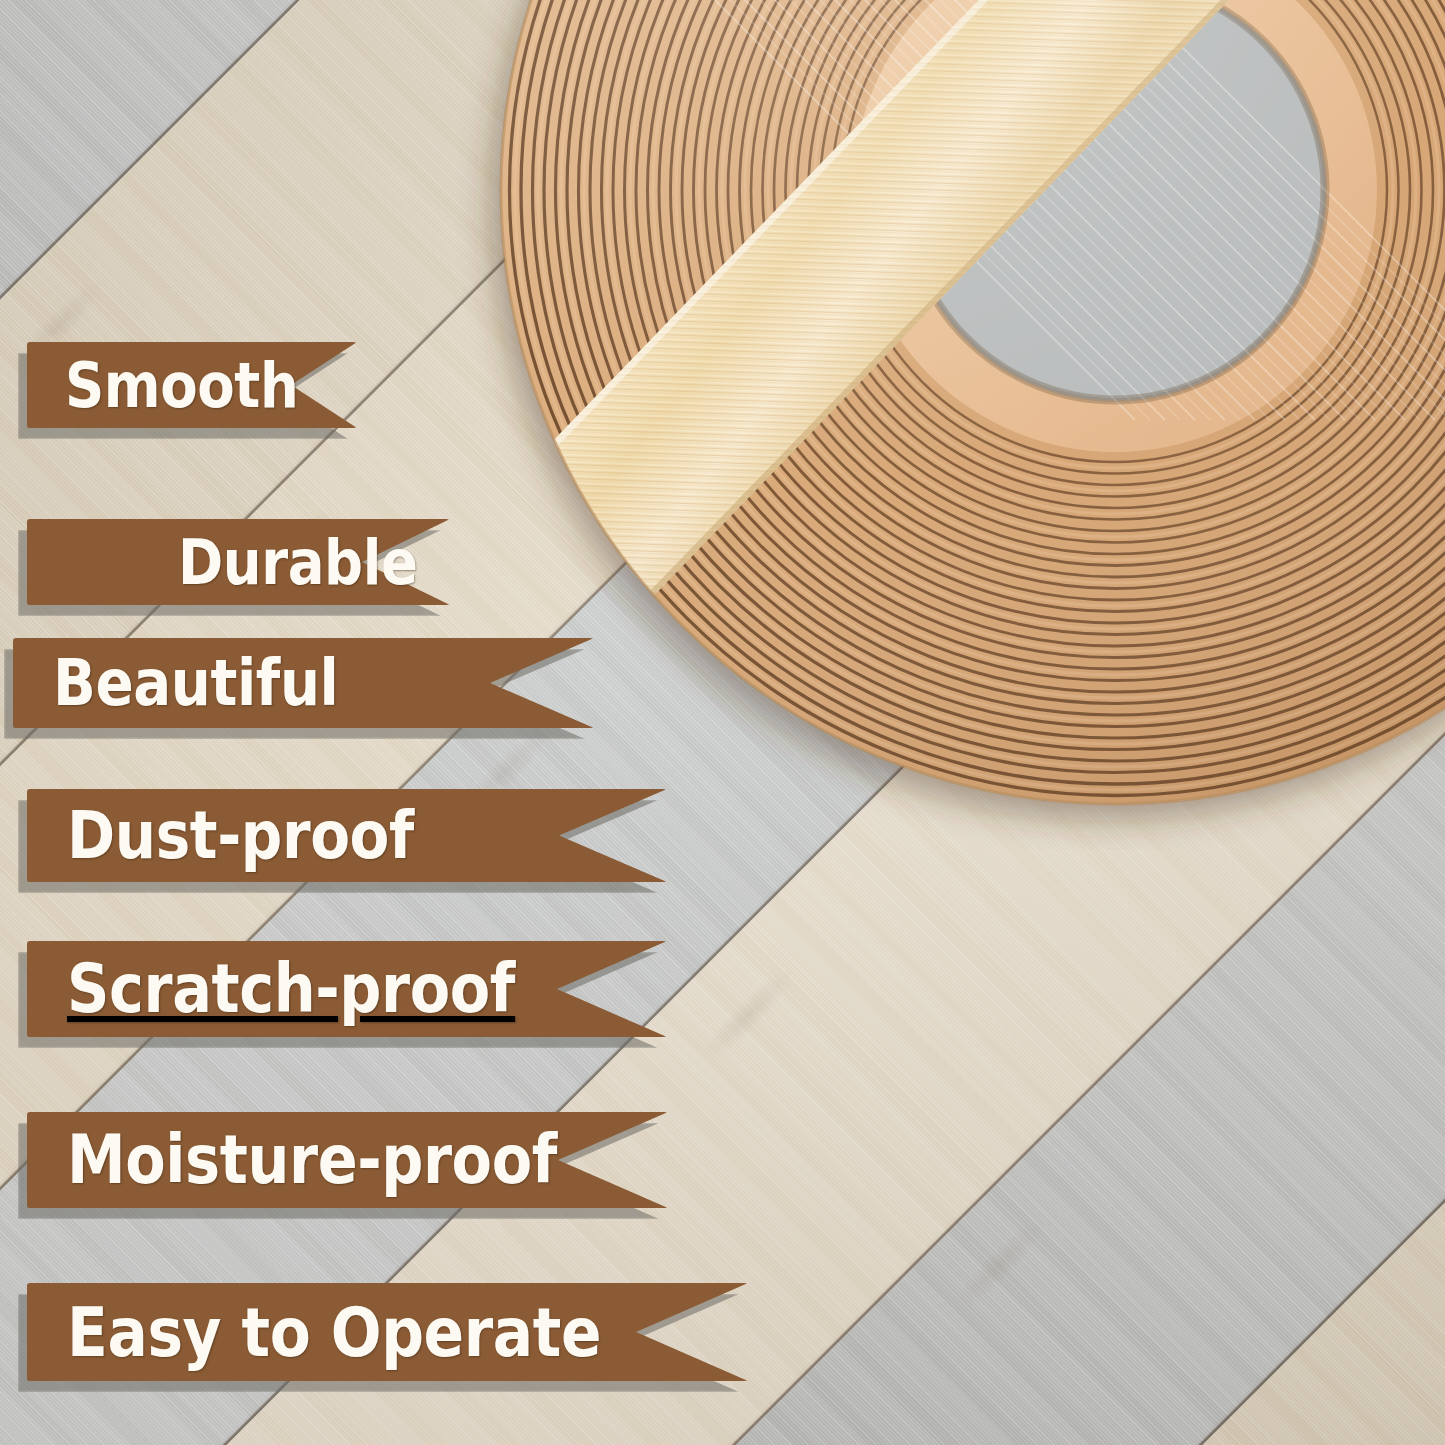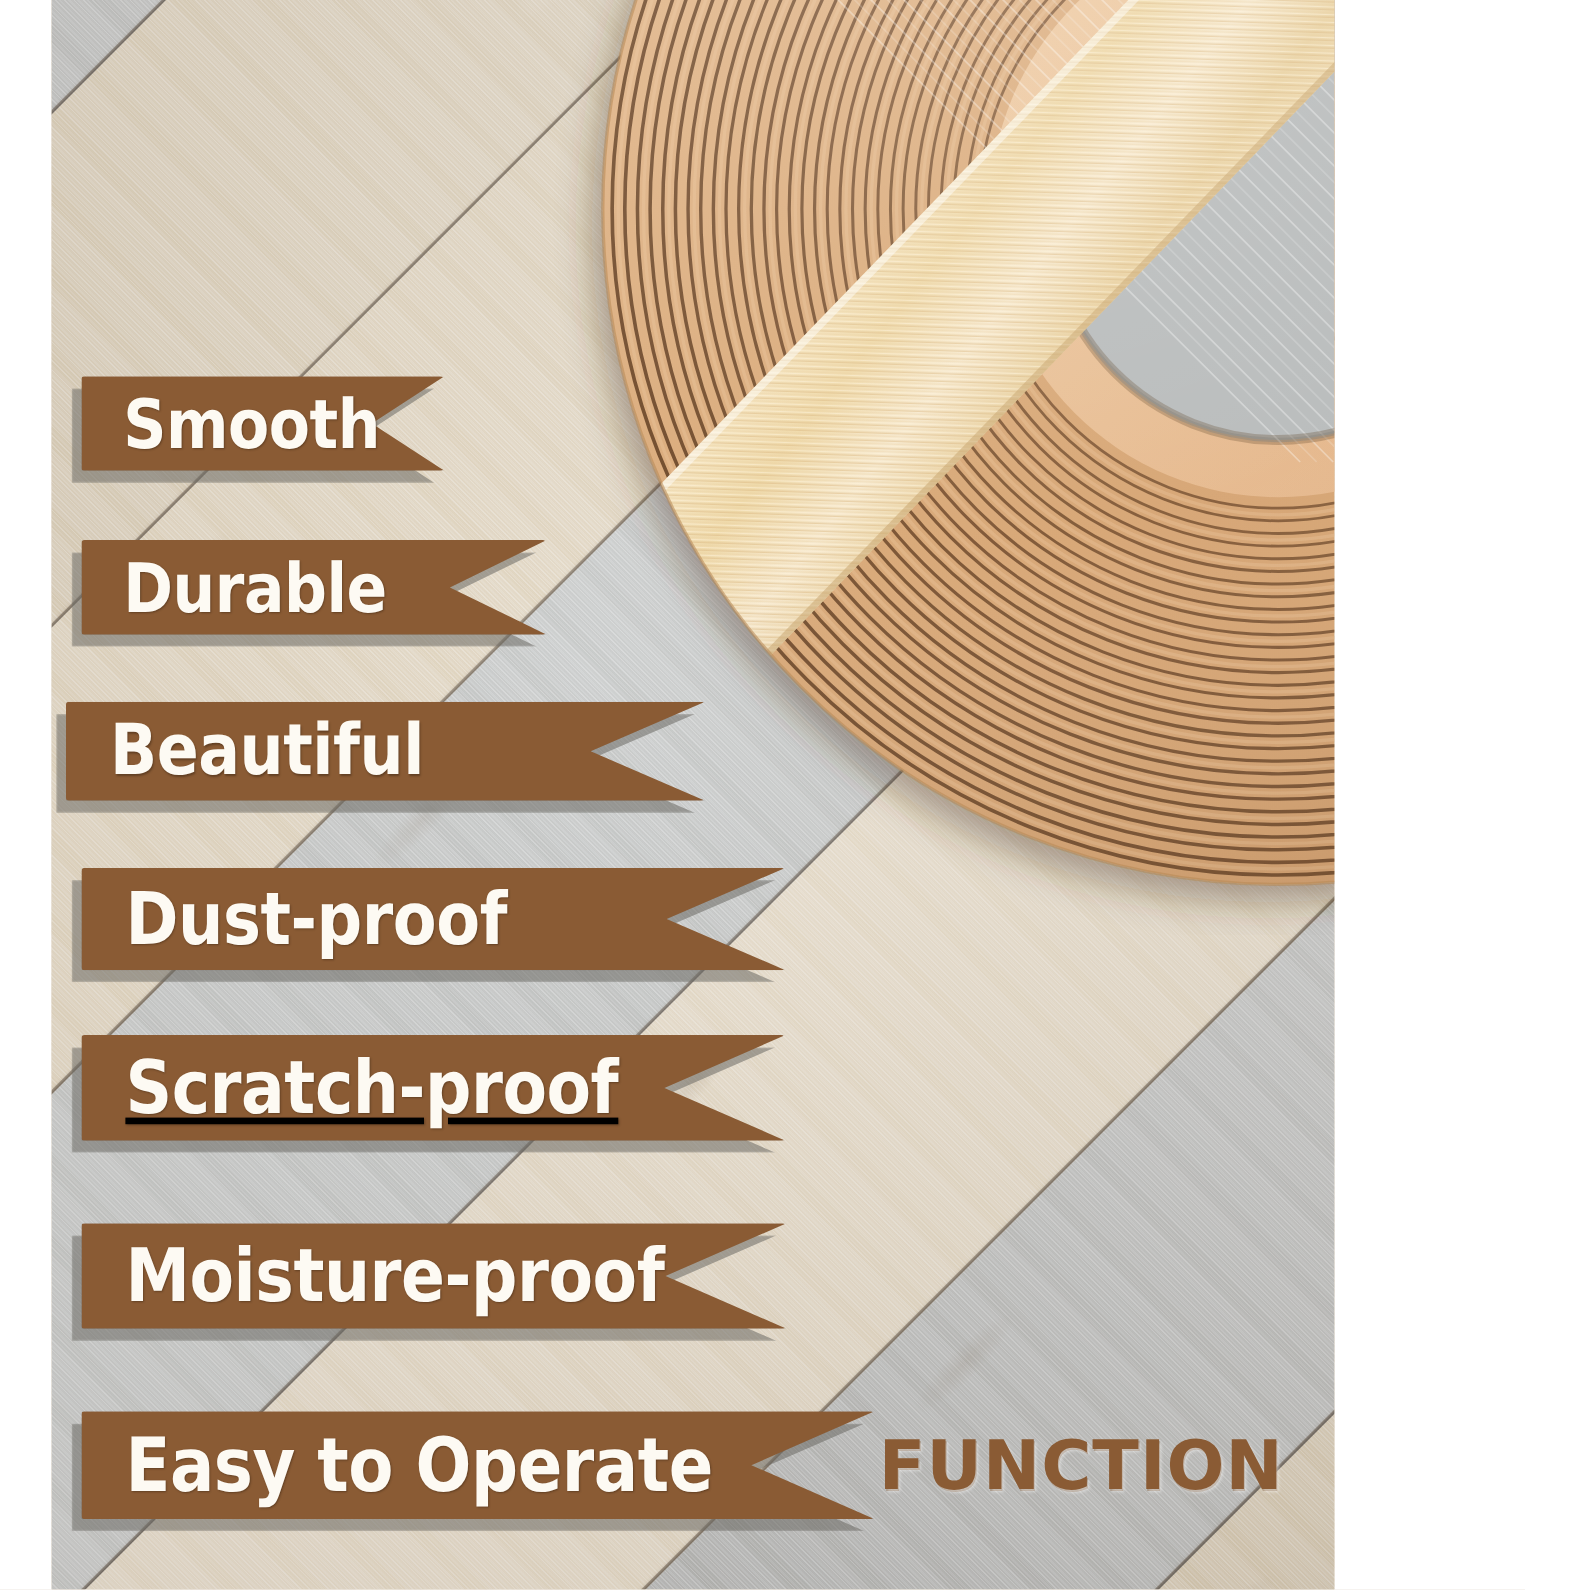--- a/index.html
+++ b/index.html
@@ -3,24 +3,23 @@
 <meta charset="utf-8">
 <title>Edge Banding Function Description</title>
 <style>
   html,body{margin:0;padding:0;background:#ffffff;}
   body{
     font-family:"Liberation Sans", sans-serif;
     -webkit-font-smoothing:antialiased;
   }
   #stage{
     position:relative;
-    width:1166px;height:1445px;
+    width:1445px;height:1445px;
     overflow:hidden;
     background:#d9cfc2;
-    margin-left:47px;
   }
 
   
   .bg-layer{position:absolute;inset:0;}
 
   
   .plank-base{
     position:absolute;inset:-40%;
     background:
       repeating-linear-gradient(135deg,
@@ -356,21 +355,21 @@
       <circle cx="660" cy="660" r="614" fill="none" stroke="#b68855" stroke-opacity="0.55" stroke-width="3"></circle>
     </svg>
   </div>
 
   <div id="banners">
       <div class="banner" style="left: 27px; top: 342px; width: 330px; height: 86px;">
         <div class="shadow" style="clip-path: polygon(0% 0%, 100% 0%, 80% 50%, 100% 100%, 0% 100%);"></div>
         <div class="body" style="clip-path: polygon(0% 0%, 100% 0%, 80% 50%, 100% 100%, 0% 100%); background: rgb(138, 91, 52);"></div>
         <span class="label" style="font-size: 62px; margin-left: 38px;">Smooth</span>
       </div>
-      <div class="banner" style="left: 27px; top: 491px; width: 423px; height: 86px;">
+      <div class="banner" style="left: 27px; top: 519px; width: 423px; height: 86px; justify-content: flex-end;">
         <div class="shadow" style="clip-path: polygon(0% 0%, 100% 0%, 79.2% 50%, 100% 100%, 0% 100%);"></div>
         <div class="body" style="clip-path: polygon(0% 0%, 100% 0%, 79.2% 50%, 100% 100%, 0% 100%); background: rgb(138, 91, 52);"></div>
         <span class="label" style="font-size: 62px; margin-left: 38px;">Durable</span>
       </div>
       <div class="banner" style="left: 13px; top: 638px; width: 581px; height: 90px;">
         <div class="shadow" style="clip-path: polygon(0% 0%, 100% 0%, 82.1% 50%, 100% 100%, 0% 100%);"></div>
         <div class="body" style="clip-path: polygon(0% 0%, 100% 0%, 82.1% 50%, 100% 100%, 0% 100%); background: rgb(138, 91, 52);"></div>
         <span class="label" style="font-size: 64px; margin-left: 40px;">Beautiful</span>
       </div>
       <div class="banner" style="left: 27px; top: 789px; width: 640px; height: 93px;">
@@ -389,16 +388,15 @@
         <span class="label" style="font-size: 67px; margin-left: 40px;">Moisture-proof</span>
       </div>
       <div class="banner" style="left: 27px; top: 1283px; width: 721px; height: 98px;">
         <div class="shadow" style="clip-path: polygon(0% 0%, 100% 0%, 84.47% 50%, 100% 100%, 0% 100%);"></div>
         <div class="body" style="clip-path: polygon(0% 0%, 100% 0%, 84.47% 50%, 100% 100%, 0% 100%); background: rgb(138, 91, 52);"></div>
         <span class="label" style="font-size: 68px; margin-left: 40px;">Easy to Operate</span>
       </div>
     </div>
 
   <div id="func-desc">
-    <span class="fd-line">FUNCTION</span>
   </div>
 
 </div>
 
 </body></html>

